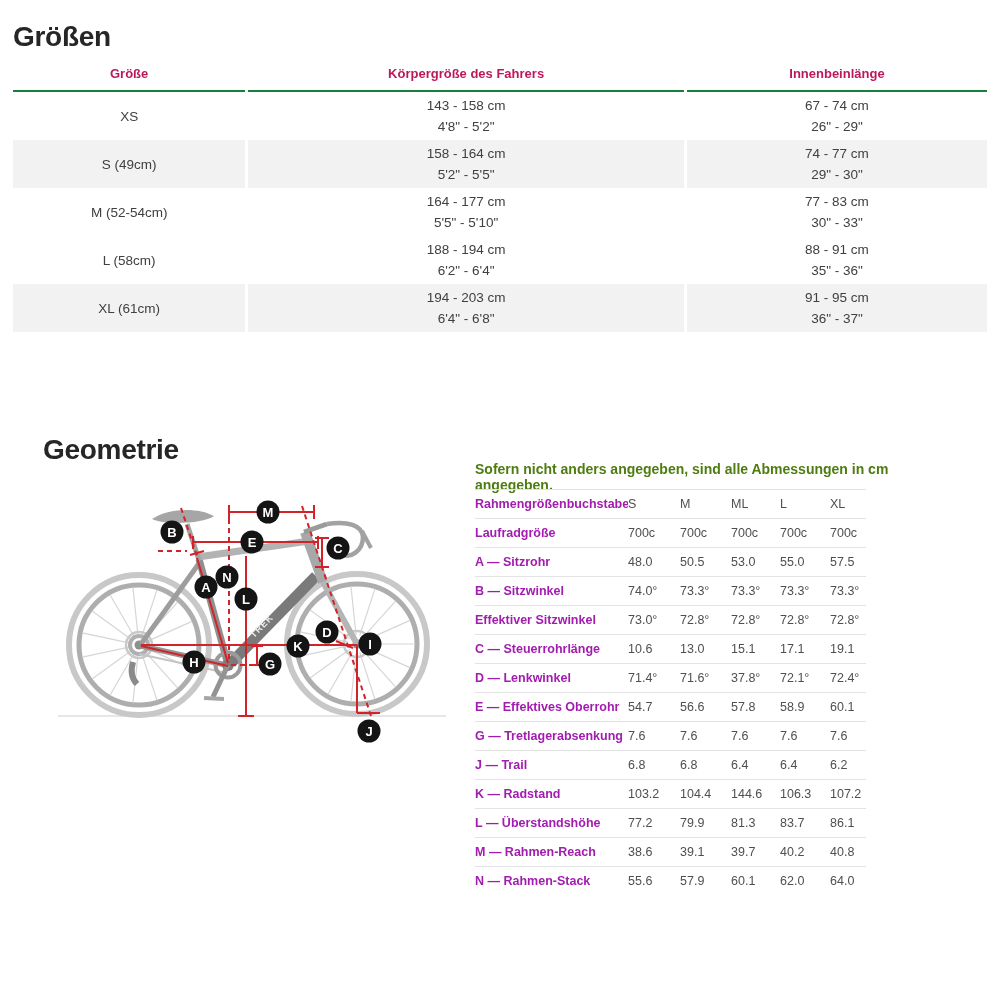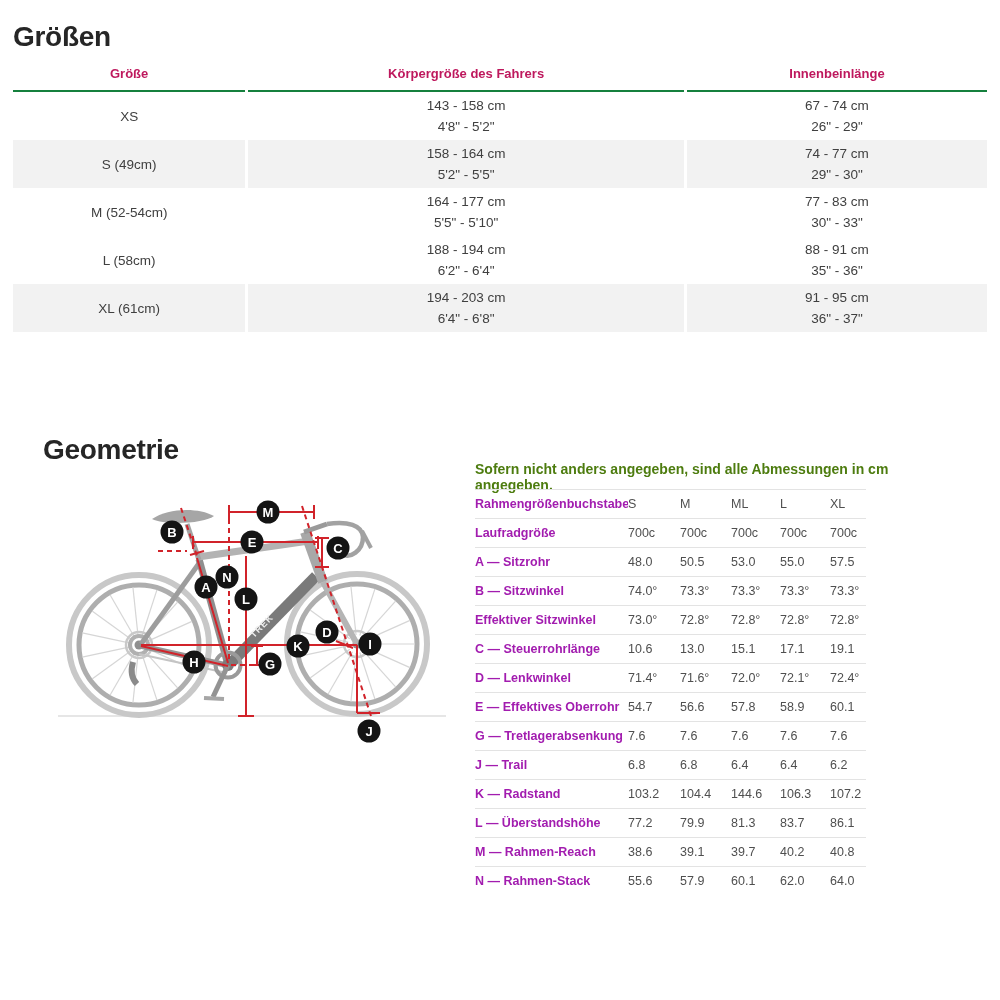--- a/index.html
+++ b/index.html
@@ -423,21 +423,21 @@
           <td>10.6</td>
           <td>13.0</td>
           <td>15.1</td>
           <td>17.1</td>
           <td>19.1</td>
         </tr>
         <tr>
           <td class="glabel">D — Lenkwinkel</td>
           <td>71.4°</td>
           <td>71.6°</td>
-          <td>72.0°</td>
+          <td>37.8°</td>
           <td>72.1°</td>
           <td>72.4°</td>
         </tr>
         <tr>
           <td class="glabel">E — Effektives Oberrohr</td>
           <td>54.7</td>
           <td>56.6</td>
           <td>57.8</td>
           <td>58.9</td>
           <td>60.1</td>

